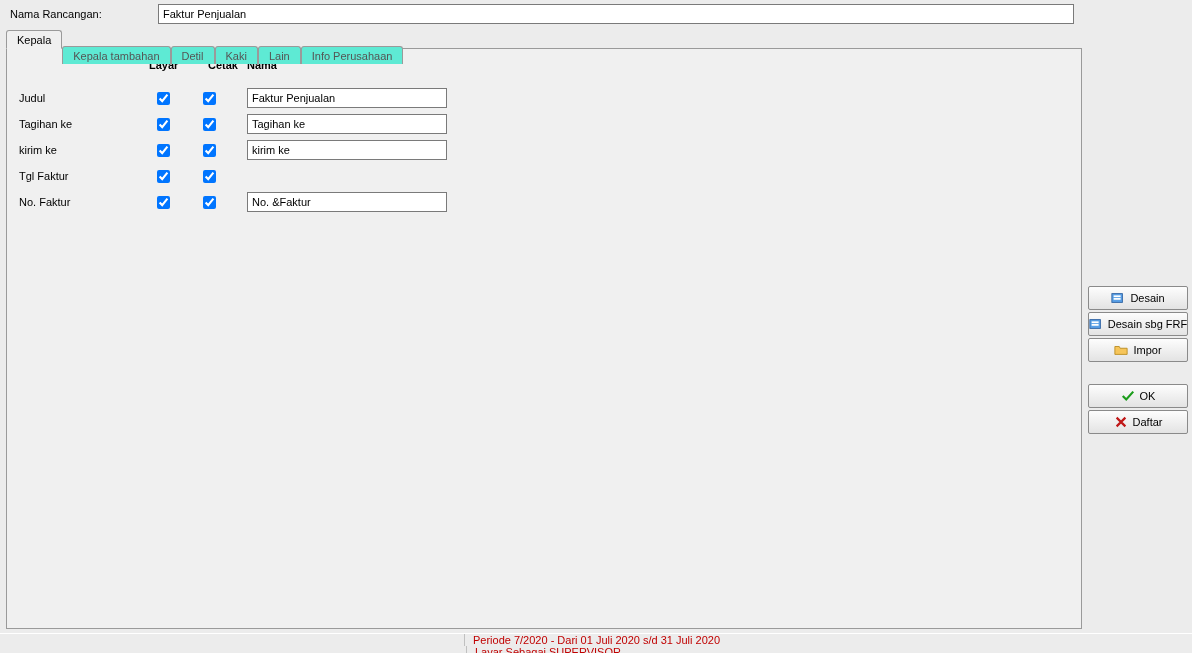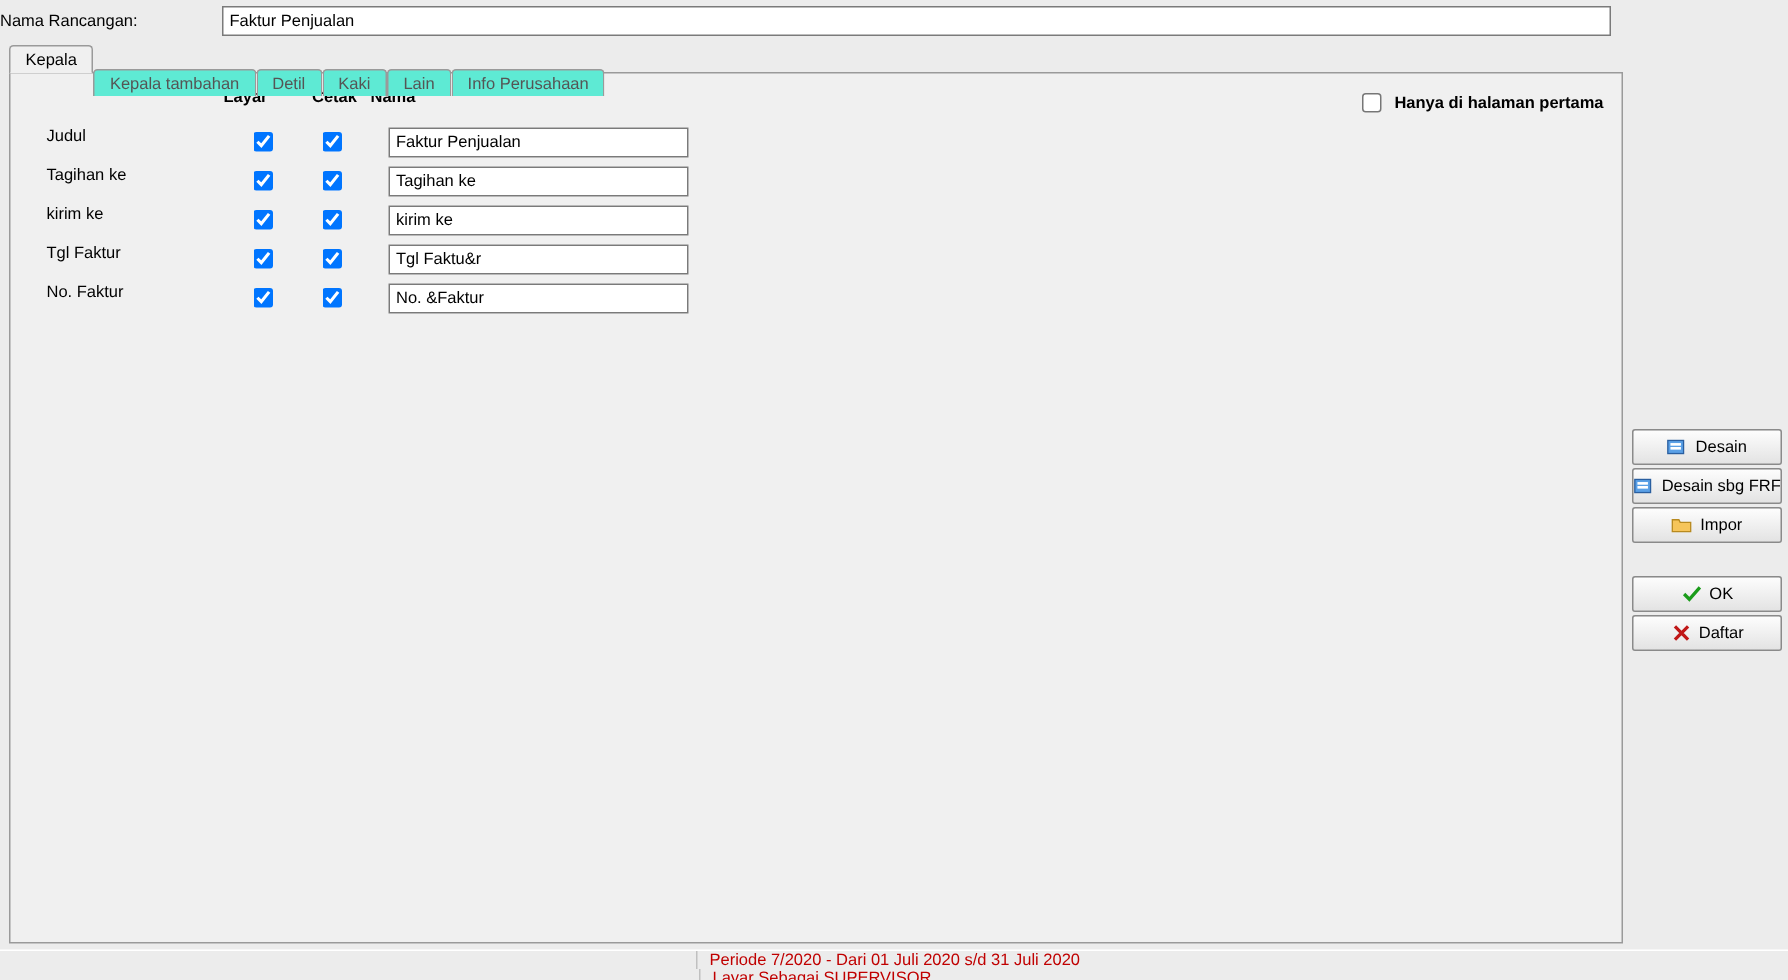--- a/index.html
+++ b/index.html
@@ -8,21 +8,21 @@
     width: 1192px; height: 653px;
     font-family: Tahoma, Arial, sans-serif;
     font-size: 11px;
     background: #ececec;
     overflow: hidden;
     color: #000;
   }
   .top-row {
     display: flex;
     align-items: center;
-    padding: 4px 6px 6px 0;
+    padding: 4px 6px 6px 10px;
     gap: 8px;
   }
   .top-row label { width: 140px; }
   .top-row input {
     flex: 1;
     height: 20px;
     border: 1px solid #7a7a7a;
     background: #fff;
     font: inherit;
     padding: 1px 4px;
@@ -81,23 +81,22 @@
   .only-first {
     position: absolute;
     right: 12px; top: 10px;
     display: flex; align-items: center;
     font-weight: bold;
     gap: 6px;
   }
   .only-first input { width: 13px; height: 13px; }
   .field-row {
     display: flex;
-    align-items: flex-start;
+    align-items: center;
     height: 26px;
-    margin-left: 12px;
   }
   .field-row .rlabel { width: 130px; }
   .field-row .ck { width: 50px; display:flex; justify-content:flex-start; padding-left:4px; }
   .field-row .ck2 { width: 48px; display:flex; justify-content:flex-start; padding-left:0px;}
   .field-row input[type="checkbox"] { width: 13px; height: 13px; }
   .field-row input[type="text"] {
     width: 200px; height: 20px;
     border: 1px solid #7a7a7a;
     font: inherit;
     padding: 1px 4px;
@@ -167,24 +166,20 @@
     <div class="tab">Lain</div>
     <div class="tab">Info Perusahaan</div>
   </div>
   <div class="tab-body">
     <div class="col-headers">
       <div class="col-label"></div>
       <div class="col-layar">Layar</div>
       <div class="col-cetak">Cetak</div>
       <div class="col-nama">Nama</div>
     </div>
-    <div class="only-first">
-      <input type="checkbox" style="">
-      <span>Hanya di halaman pertama</span>
-    </div>
 
     <div class="field-row">
       <div class="rlabel">Judul</div>
       <div class="ck">
           <input type="checkbox" checked="" style="">
         </div>
       <div class="ck2">
           <input type="checkbox" checked="" style="">
         </div>
       <input type="text" value="Faktur Penjualan" style="">
@@ -210,21 +205,20 @@
       <input type="text" value="kirim ke" style="">
     </div>
     <div class="field-row">
       <div class="rlabel">Tgl Faktur</div>
       <div class="ck">
           <input type="checkbox" checked="" style="">
         </div>
       <div class="ck2">
           <input type="checkbox" checked="" style="">
         </div>
-      <input type="text" value="Tgl Faktu&amp;r" style="">
     </div>
     <div class="field-row">
       <div class="rlabel">No. Faktur</div>
       <div class="ck">
           <input type="checkbox" checked="" style="">
         </div>
       <div class="ck2">
           <input type="checkbox" checked="" style="">
         </div>
       <input type="text" value="No. &amp;Faktur" style="">

